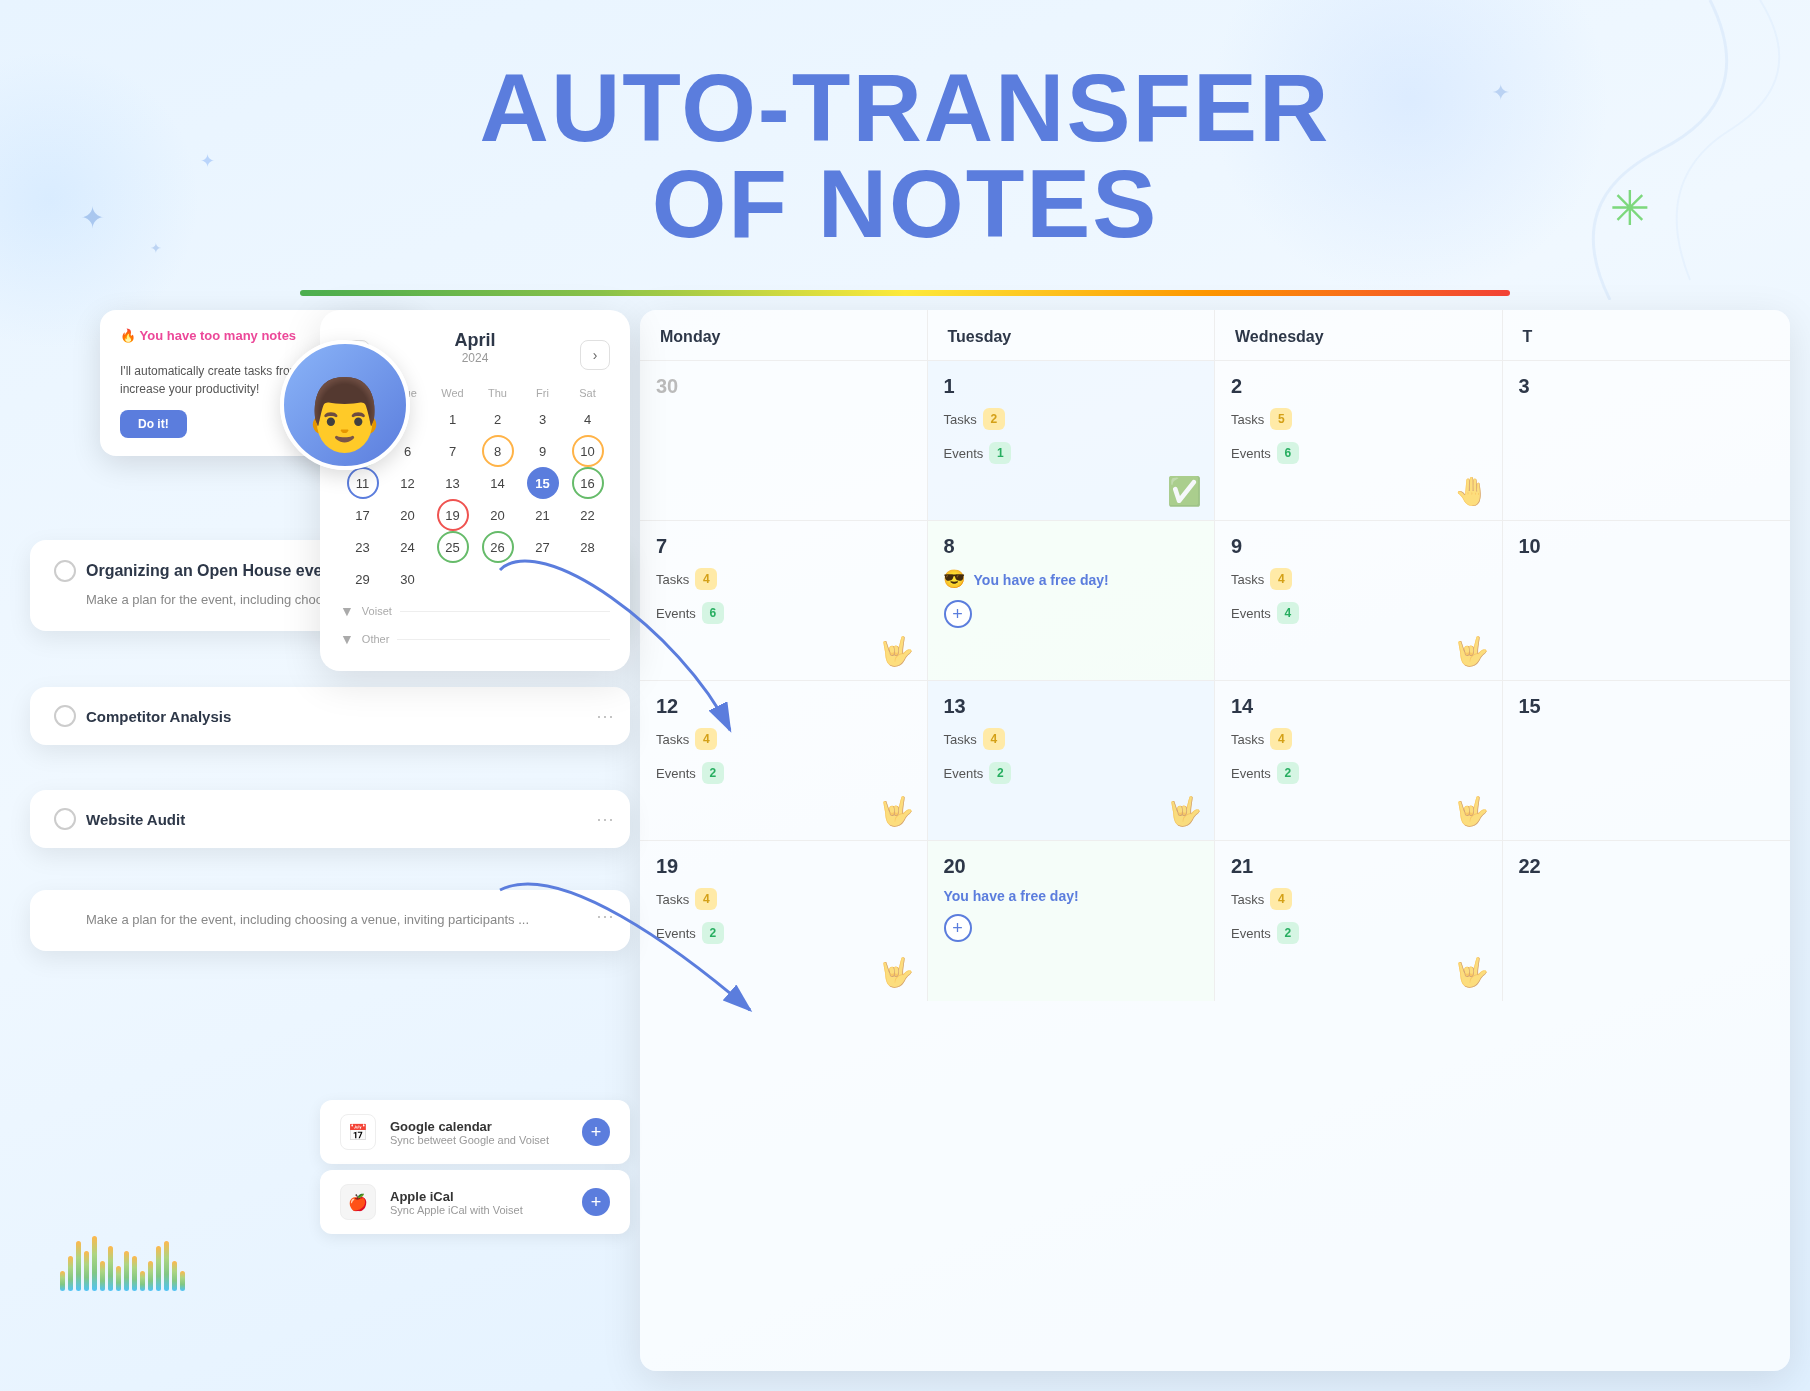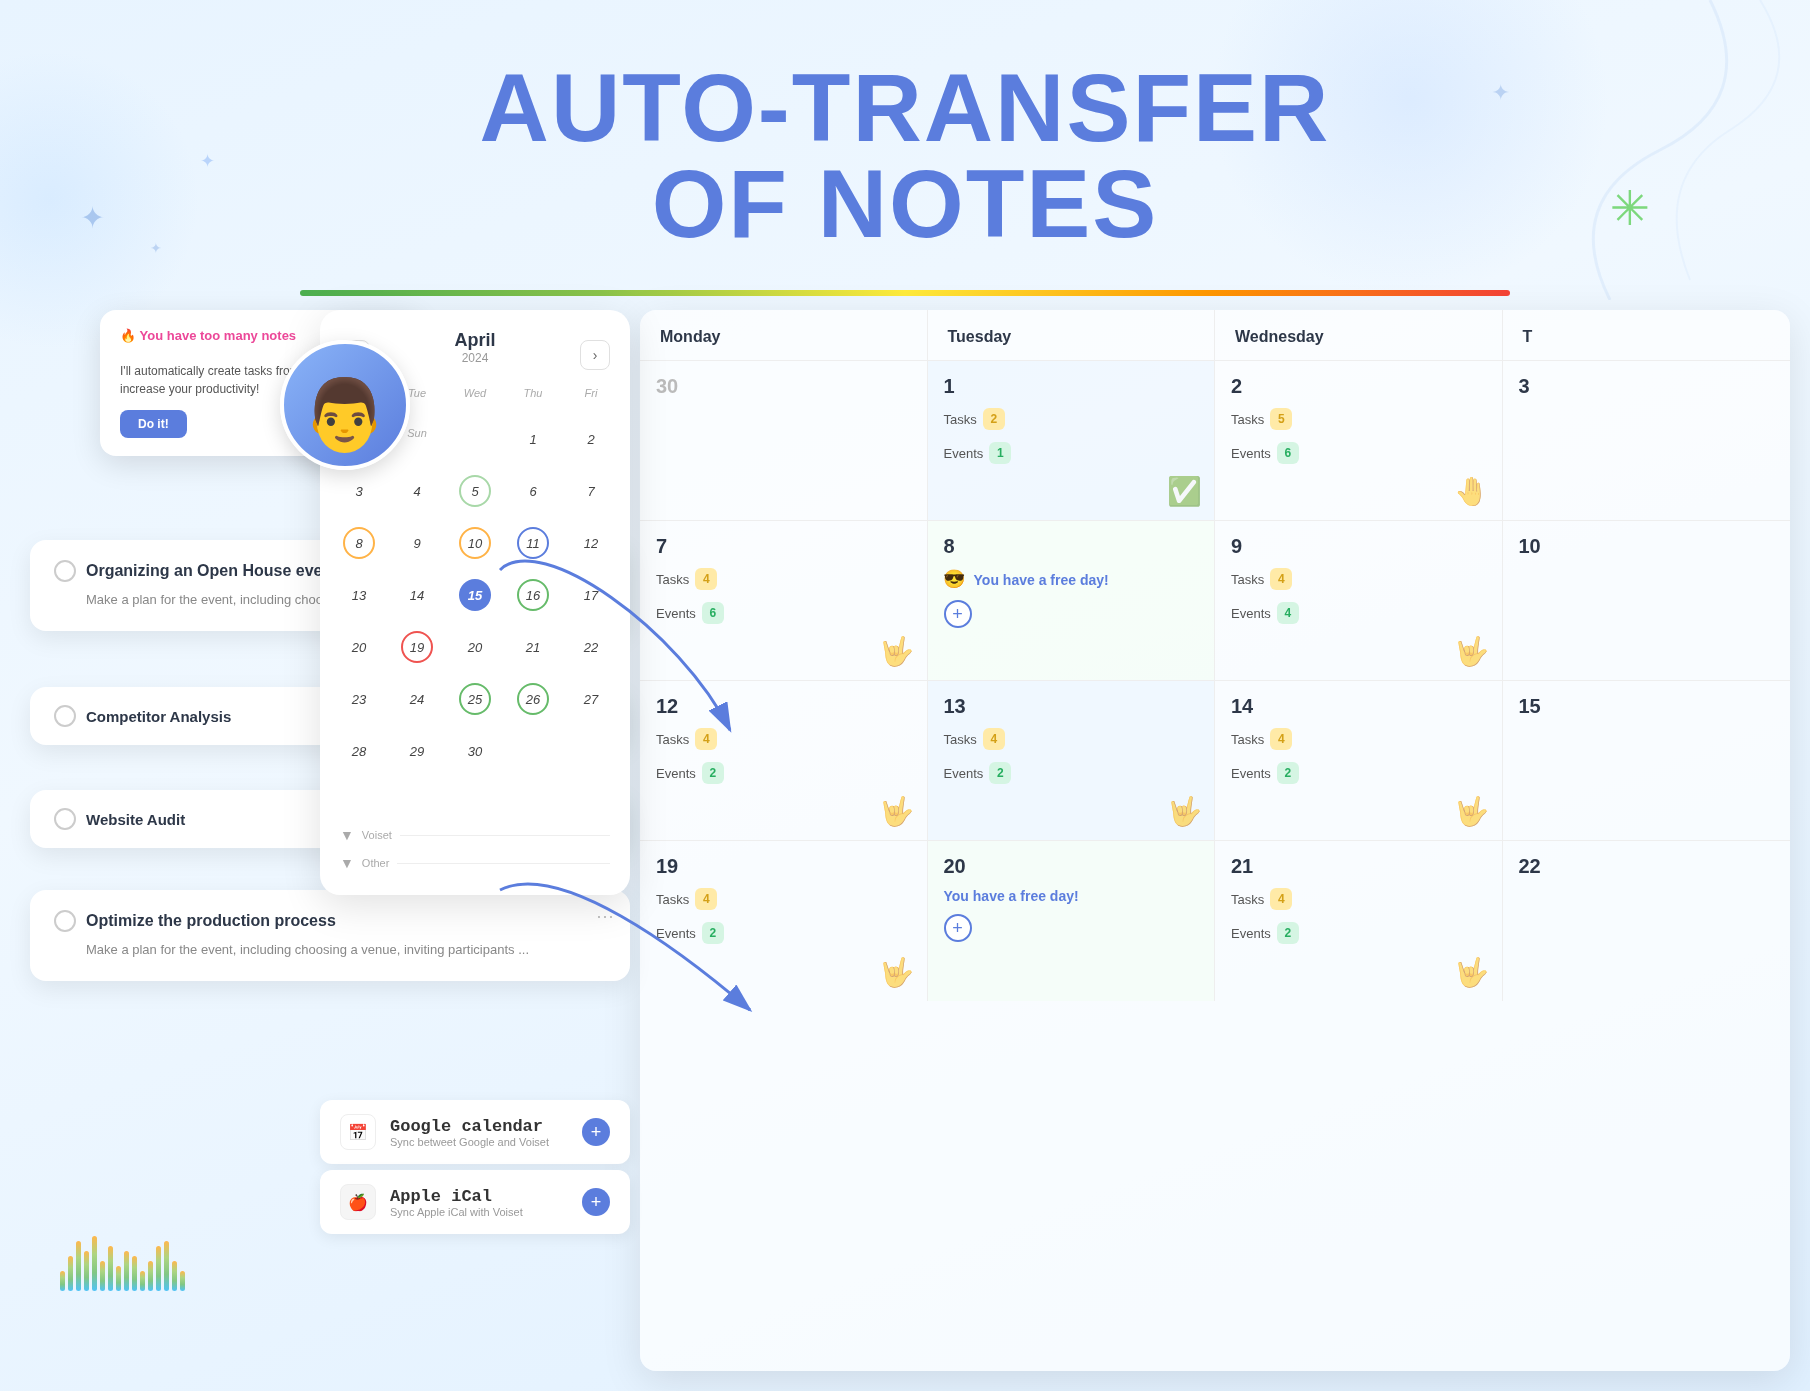--- a/index.html
+++ b/index.html
@@ -263,21 +263,21 @@
       border-radius: 8px;
       display: flex;
       align-items: center;
       justify-content: center;
       margin-right: 14px;
       font-size: 18px;
     }
     .integration-google { background: #fff; border: 1px solid #eee; }
     .integration-apple { background: #f5f5f5; border: 1px solid #eee; }
     .integration-text { flex: 1; }
-    .integration-name { font-size: 17px; font-weight: 600; color: #333; font-family: Liberation Mono, monospace; }
+    .integration-name { font-size: 13px; font-weight: 600; color: #333; }
     .integration-sub { font-size: 11px; color: #999; }
     .integration-plus {
       width: 28px;
       height: 28px;
       background: #5b7ddd;
       border-radius: 50%;
       display: flex;
       align-items: center;
       justify-content: center;
       color: white;
@@ -336,23 +336,22 @@
       border: 1px solid #e0e0e0;
       border-radius: 8px;
       width: 30px;
       height: 30px;
       cursor: pointer;
       font-size: 14px;
       color: #666;
     }
     .cal-grid {
       display: grid;
-      grid-template-columns: repeat(5, 1fr);
-      gap: 20px;
-      font-style: italic;
+      grid-template-columns: repeat(6, 1fr);
+      gap: 0;
     }
     .cal-day-label {
       text-align: center;
       font-size: 11px;
       color: #aaa;
       padding: 4px 0;
       font-weight: 500;
     }
     .cal-day {
       text-align: center;
@@ -641,24 +640,20 @@
 </div>
 
 <div class="task-simple" style="position:absolute;top:790px;left:30px;width:600px;z-index:18;">
   <div class="task-check"></div>
   <span class="task-simple-title">Website Audit</span>
   <span class="task-simple-dots">···</span>
 </div>
 
 <div class="task-card" style="position:absolute;top:890px;left:30px;width:600px;z-index:18;">
   <span class="task-card-dots">···</span>
-  <div class="task-header">
-    <div class="task-check"></div>
-    <span class="task-title">Optimize the production process</span>
-  </div>
   <div class="task-desc">Make a plan for the event, including choosing a venue, inviting participants ...</div>
 </div>
 
 <div class="integration-item" style="position:absolute;top:1100px;left:320px;width:310px;z-index:18;">
   <div class="integration-icon integration-google">
     <svg width="20" height="20" viewBox="0 0 20 20">
         <text y="16" font-size="16">📅</text>
       </svg>
   </div>
   <div class="integration-text">

